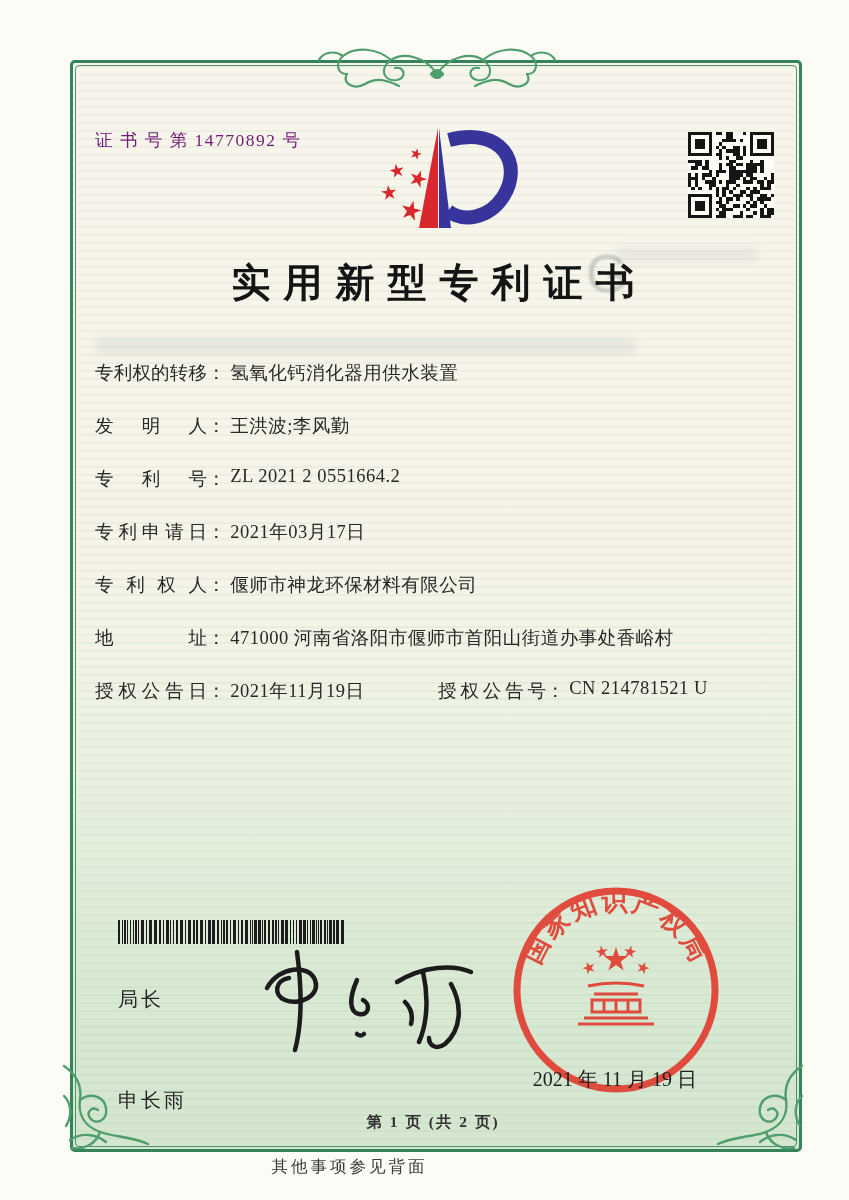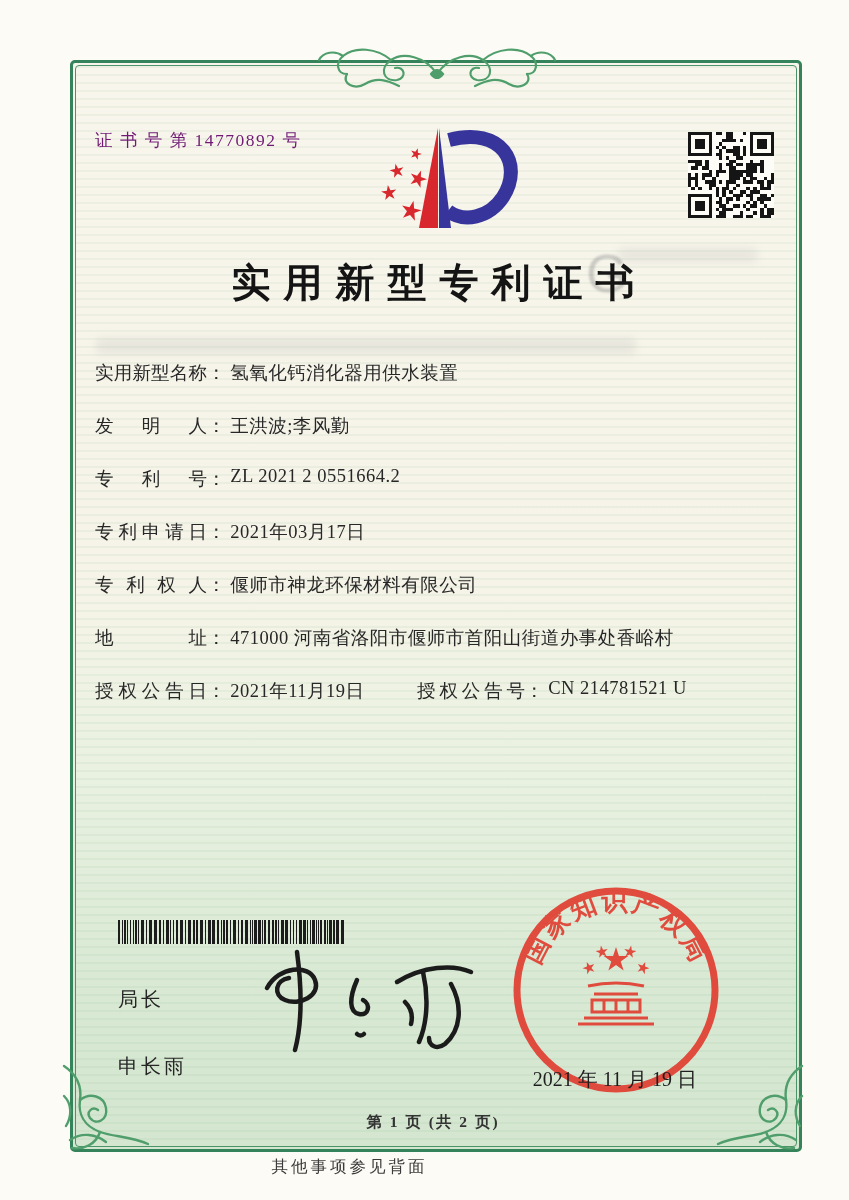--- a/index.html
+++ b/index.html
@@ -16,28 +16,28 @@
   .corner-br{transform:scaleX(-1);}
   
   .certno{left:95px;top:128px;font-size:17.5px;letter-spacing:1.5px;color:#701a75;}
   .title{left:70px;top:256px;width:726px;text-align:center;font-size:39px;font-weight:700;
          letter-spacing:13px;color:#141414;text-indent:13px;}
   
   .field-row{left:95px;width:680px;height:28px;font-size:18.5px;color:#272727;white-space:nowrap;}
   .flabel{display:inline-block;width:112px;text-align:justify;text-align-last:justify;vertical-align:top;}
   .colon{display:inline-block;vertical-align:top;}
   .fvalue{display:inline-block;vertical-align:top;letter-spacing:0.5px;}
-  .grant2{display:inline-block;margin-left:48px;}
+  .grant2{display:inline-block;margin-left:69px;}
   
   .body-text{left:95px;top:712px;width:664px;font-size:17.5px;line-height:29.5px;
              text-align:justify;color:#242424;}
   .body-text p{margin:0;text-indent:2em;}
   
   .chief-title{left:118px;top:986px;font-size:20px;letter-spacing:3px;}
-  .chief-name{left:118px;top:1053px;font-size:20px;letter-spacing:3px;}
+  .chief-name{left:118px;top:1087px;font-size:20px;letter-spacing:3px;}
   .seal-date{left:505px;top:1066px;width:220px;text-align:center;font-size:20px;color:#1e1e1e;}
   .page-num{left:70px;top:1112px;width:726px;text-align:center;font-size:15.5px;letter-spacing:2px;color:#333;font-weight:bold;}
   .back-note{left:0;top:1156px;width:699px;text-align:center;font-size:16.5px;letter-spacing:3px;color:#3a3a3a;}
   
   .ghost-g{left:586px;top:242px;font-size:54px;color:#8f8f8f;opacity:.42;filter:blur(1px);
            font-family:"Liberation Sans","DejaVu Sans",sans-serif;}
   .smudge{background:rgba(140,140,140,.14);filter:blur(4px);border-radius:6px;}
   svg{display:block;}
 </style>
 </head>
@@ -313,21 +313,21 @@
     </g>
 </svg>
 
 <div class="abs ghost-g">G</div>
 <div class="abs smudge" style="left:96px;top:338px;width:540px;height:16px;"></div>
 <div class="abs smudge" style="left:618px;top:248px;width:140px;height:14px;"></div>
 
 <div class="abs title">实用新型专利证书</div>
 
 <div class="abs field-row" style="top:360px;">
-  <span class="flabel">实用新型名称</span><span class="colon">：</span>
+  <span class="flabel">专利权的转移</span><span class="colon">：</span>
   <span class="fvalue">氢氧化钙消化器用供水装置</span>
 </div>
 <div class="abs field-row" style="top:413px;">
   <span class="flabel">发明人</span><span class="colon">：</span>
   <span class="fvalue">王洪波;李风勤</span>
 </div>
 <div class="abs field-row" style="top:466px;">
   <span class="flabel">专利号</span><span class="colon">：</span>
   <span class="fvalue">ZL 2021 2 0551664.2</span>
 </div>

